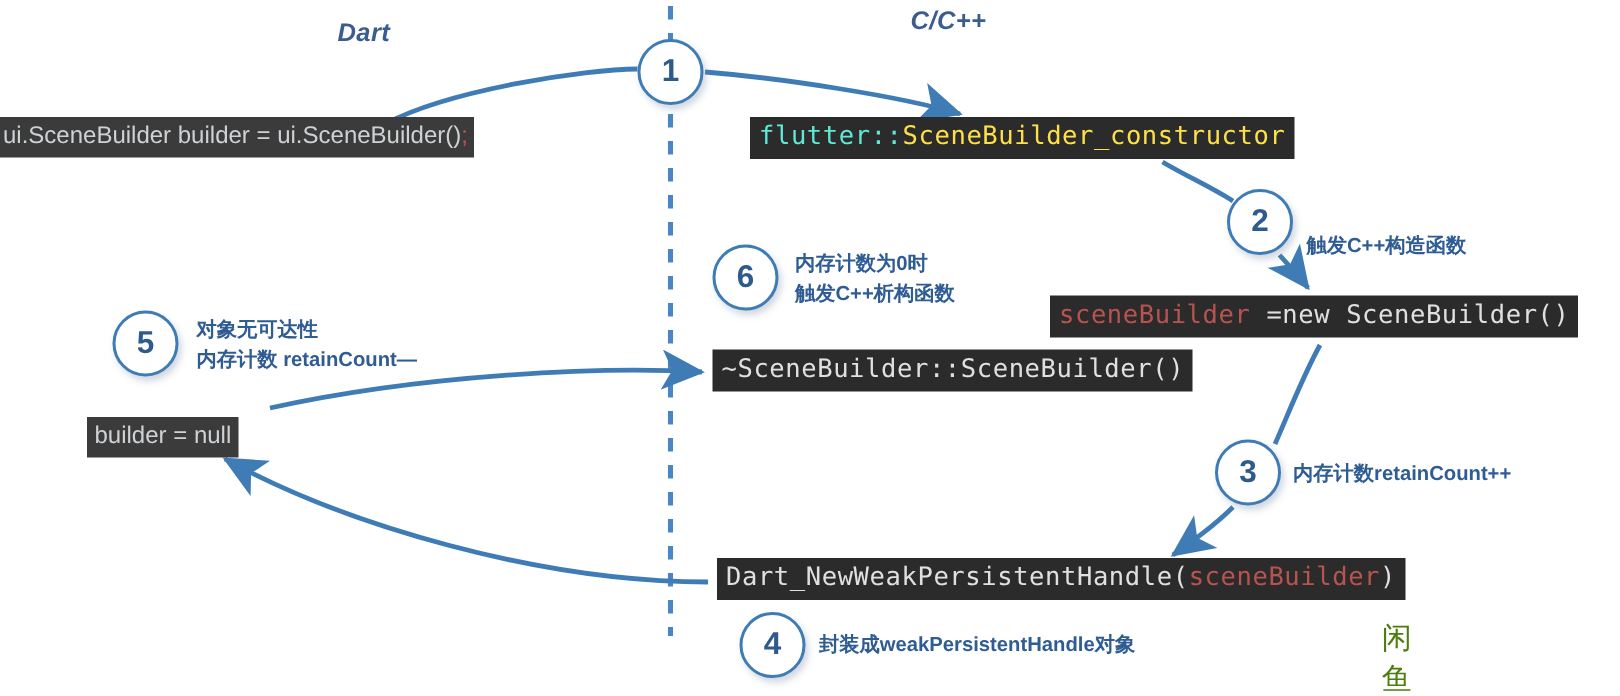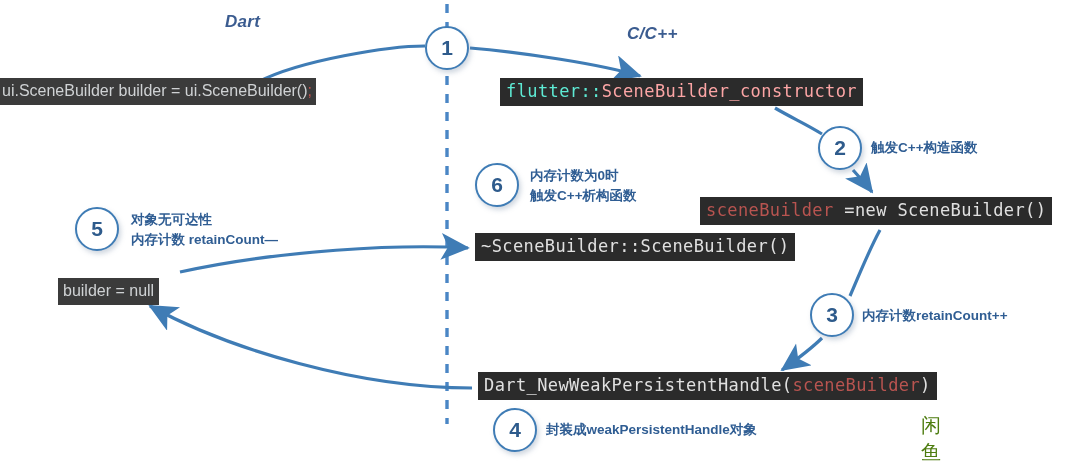--- a/index.html
+++ b/index.html
@@ -18,34 +18,34 @@
   .col-label{
     position:absolute;
     font-style:italic;
     font-weight:600;
     font-size:17px;
     color:#3b5c90;
     letter-spacing:.3px;
     white-space:nowrap;
   }
   #label-dart{left:225px;top:12px;}
-  #label-cpp{left:607px;top:24px;margin-left:20px;}
+  #label-cpp{left:607px;top:4px;}
 
   
   .code{
     position:absolute;
     background:#2b2b2b;
     color:#d8d8d8;
     font-family:"DejaVu Sans Mono","Liberation Mono",monospace;
     white-space:nowrap;
     box-sizing:border-box;
     line-height:1;
   }
   .code .tok-cyan{color:#5eead4;}
-  .code .tok-blue{color:#fca5a5;margin-top:24px;}
+  .code .tok-blue{color:#fde047;margin-top:24px;}
   .code .tok-red{color:#c0504d;}
   .code .tok-red2{color:#b85450;}
   .code .tok-light{color:#e0e0e0;}
 
   
   .code.sans{
     font-family:"Liberation Sans","DejaVu Sans",sans-serif;
     color:#cfd2d4;
     background:#3b3b3b;
   }
@@ -182,21 +182,21 @@
   <div class="step" style="left:818px;top:126px;">2</div>
 
   <div class="step" style="left:810px;top:293px;">3</div>
 
   <div class="step" style="left:493px;top:408px;">4</div>
 
   <div class="step" style="left:75px;top:207px;">5</div>
 
   <div class="step" style="left:475px;top:163px;">6</div>
 
-  <div class="note" style="left:871px;top:138px;">触发C++构造函数</div>
+  <div class="note" style="left:871px;top:154px;">触发C++构造函数</div>
 
   <div class="note" style="left:546px;top:420px;">封装成weakPersistentHandle对象</div>
 
   <div class="note" style="left:862px;top:306px;">内存计数retainCount++</div>
 
   <div class="note" style="left:131px;top:210px;">
     <div>对象无可达性</div>
     <div>内存计数 retainCount—</div>
   </div>
 

